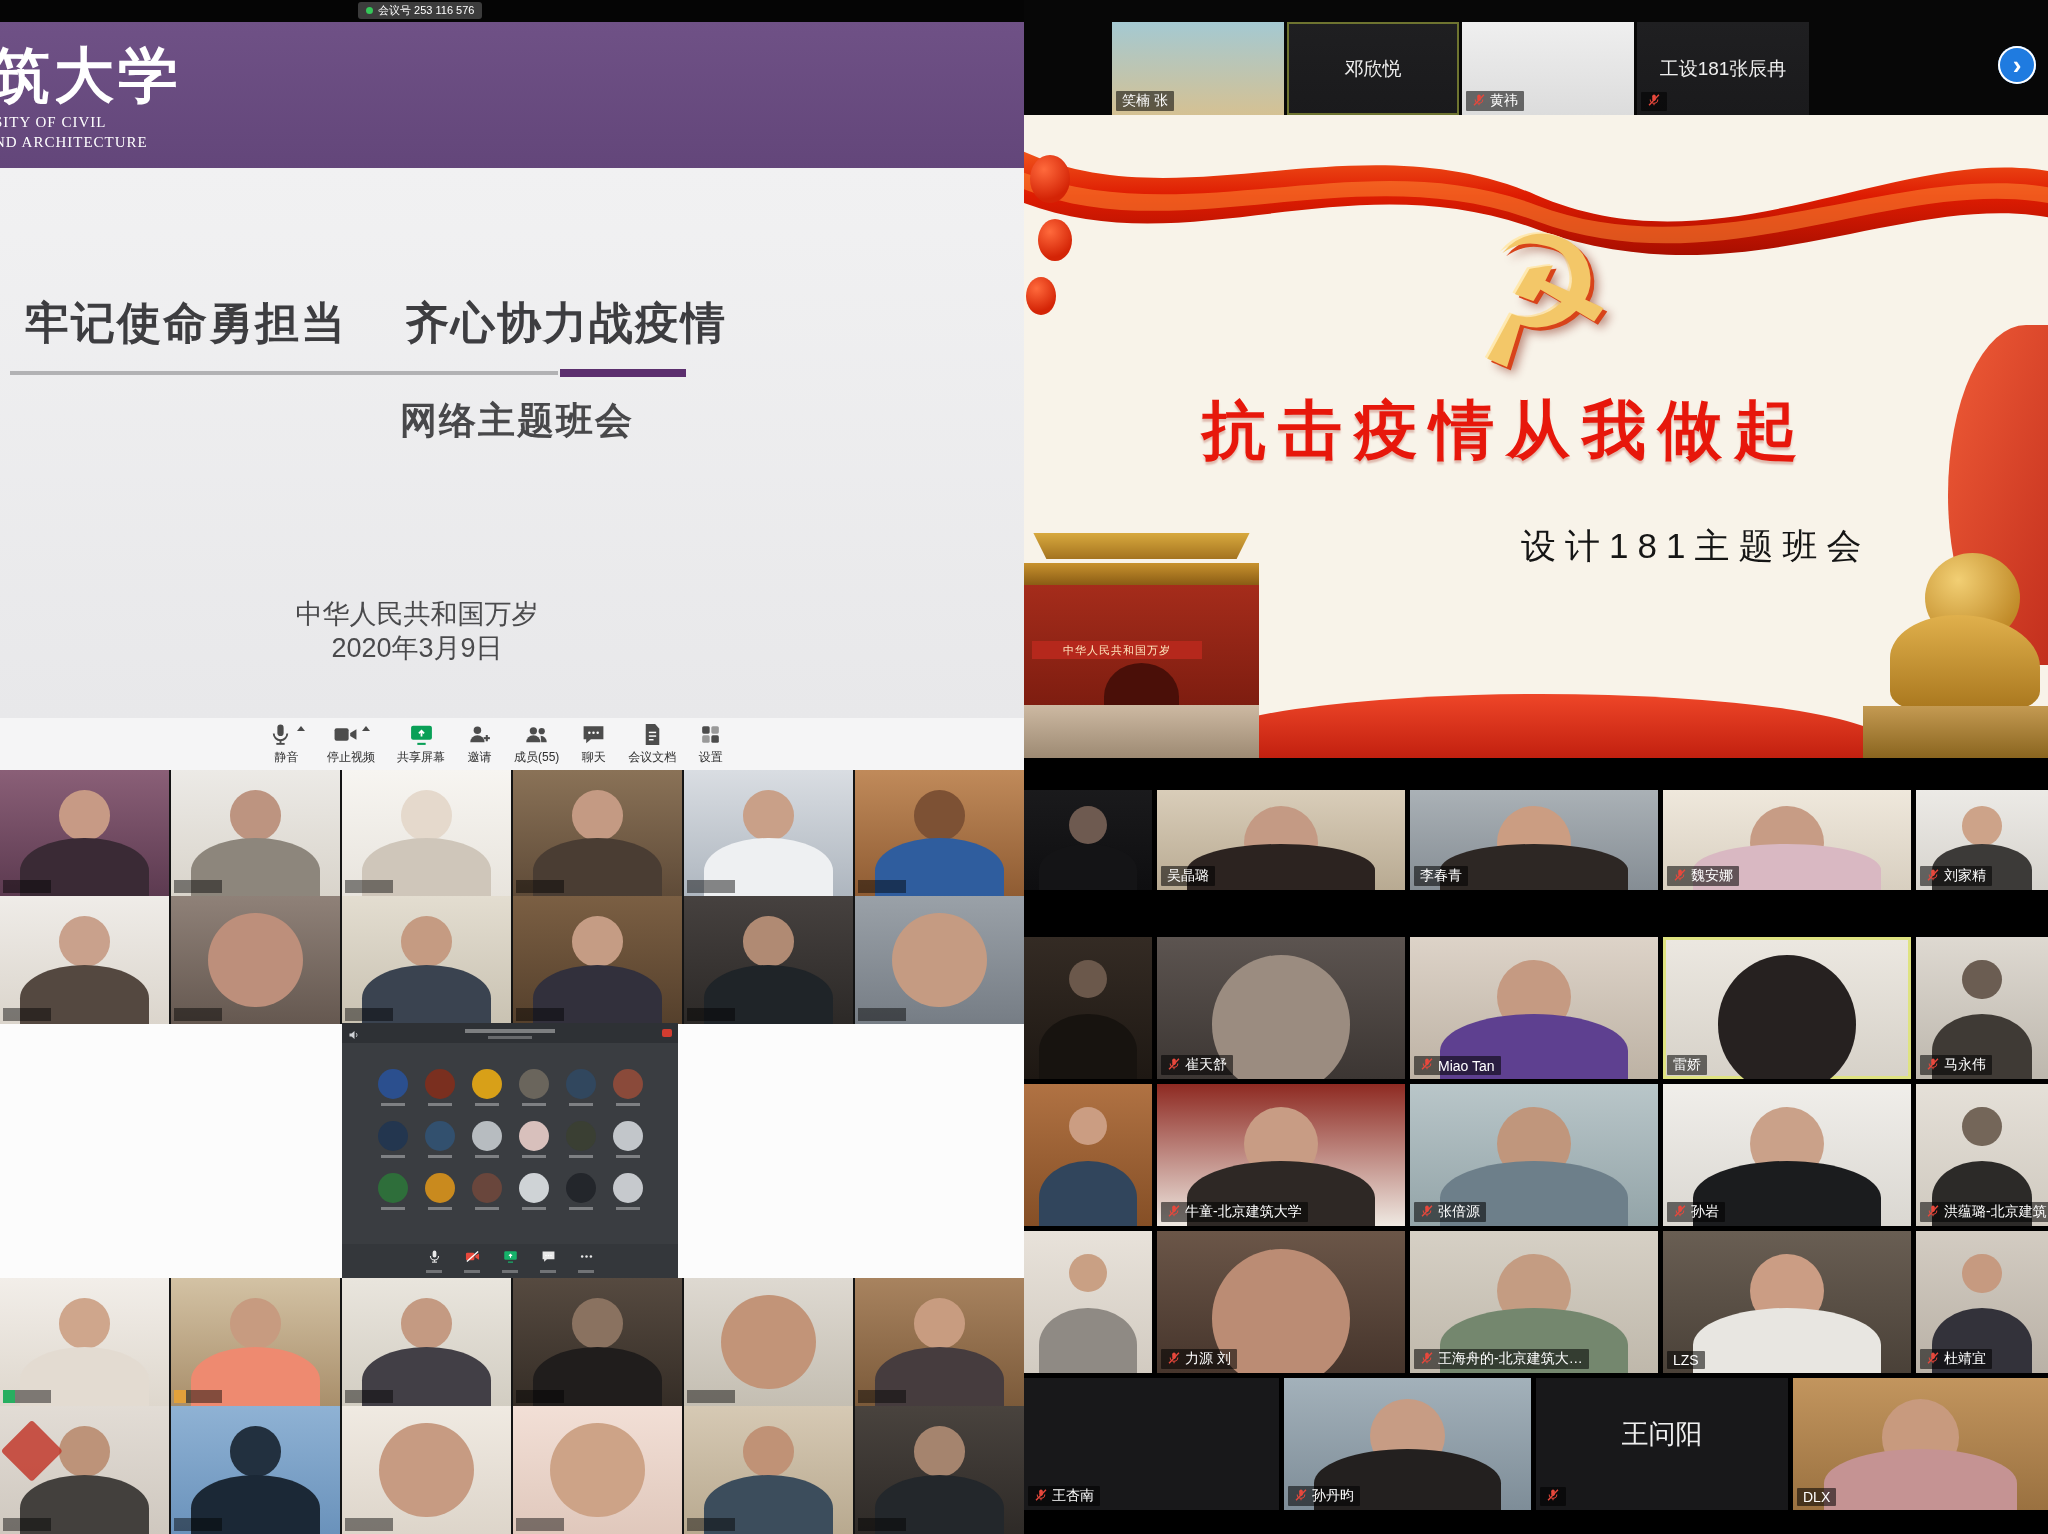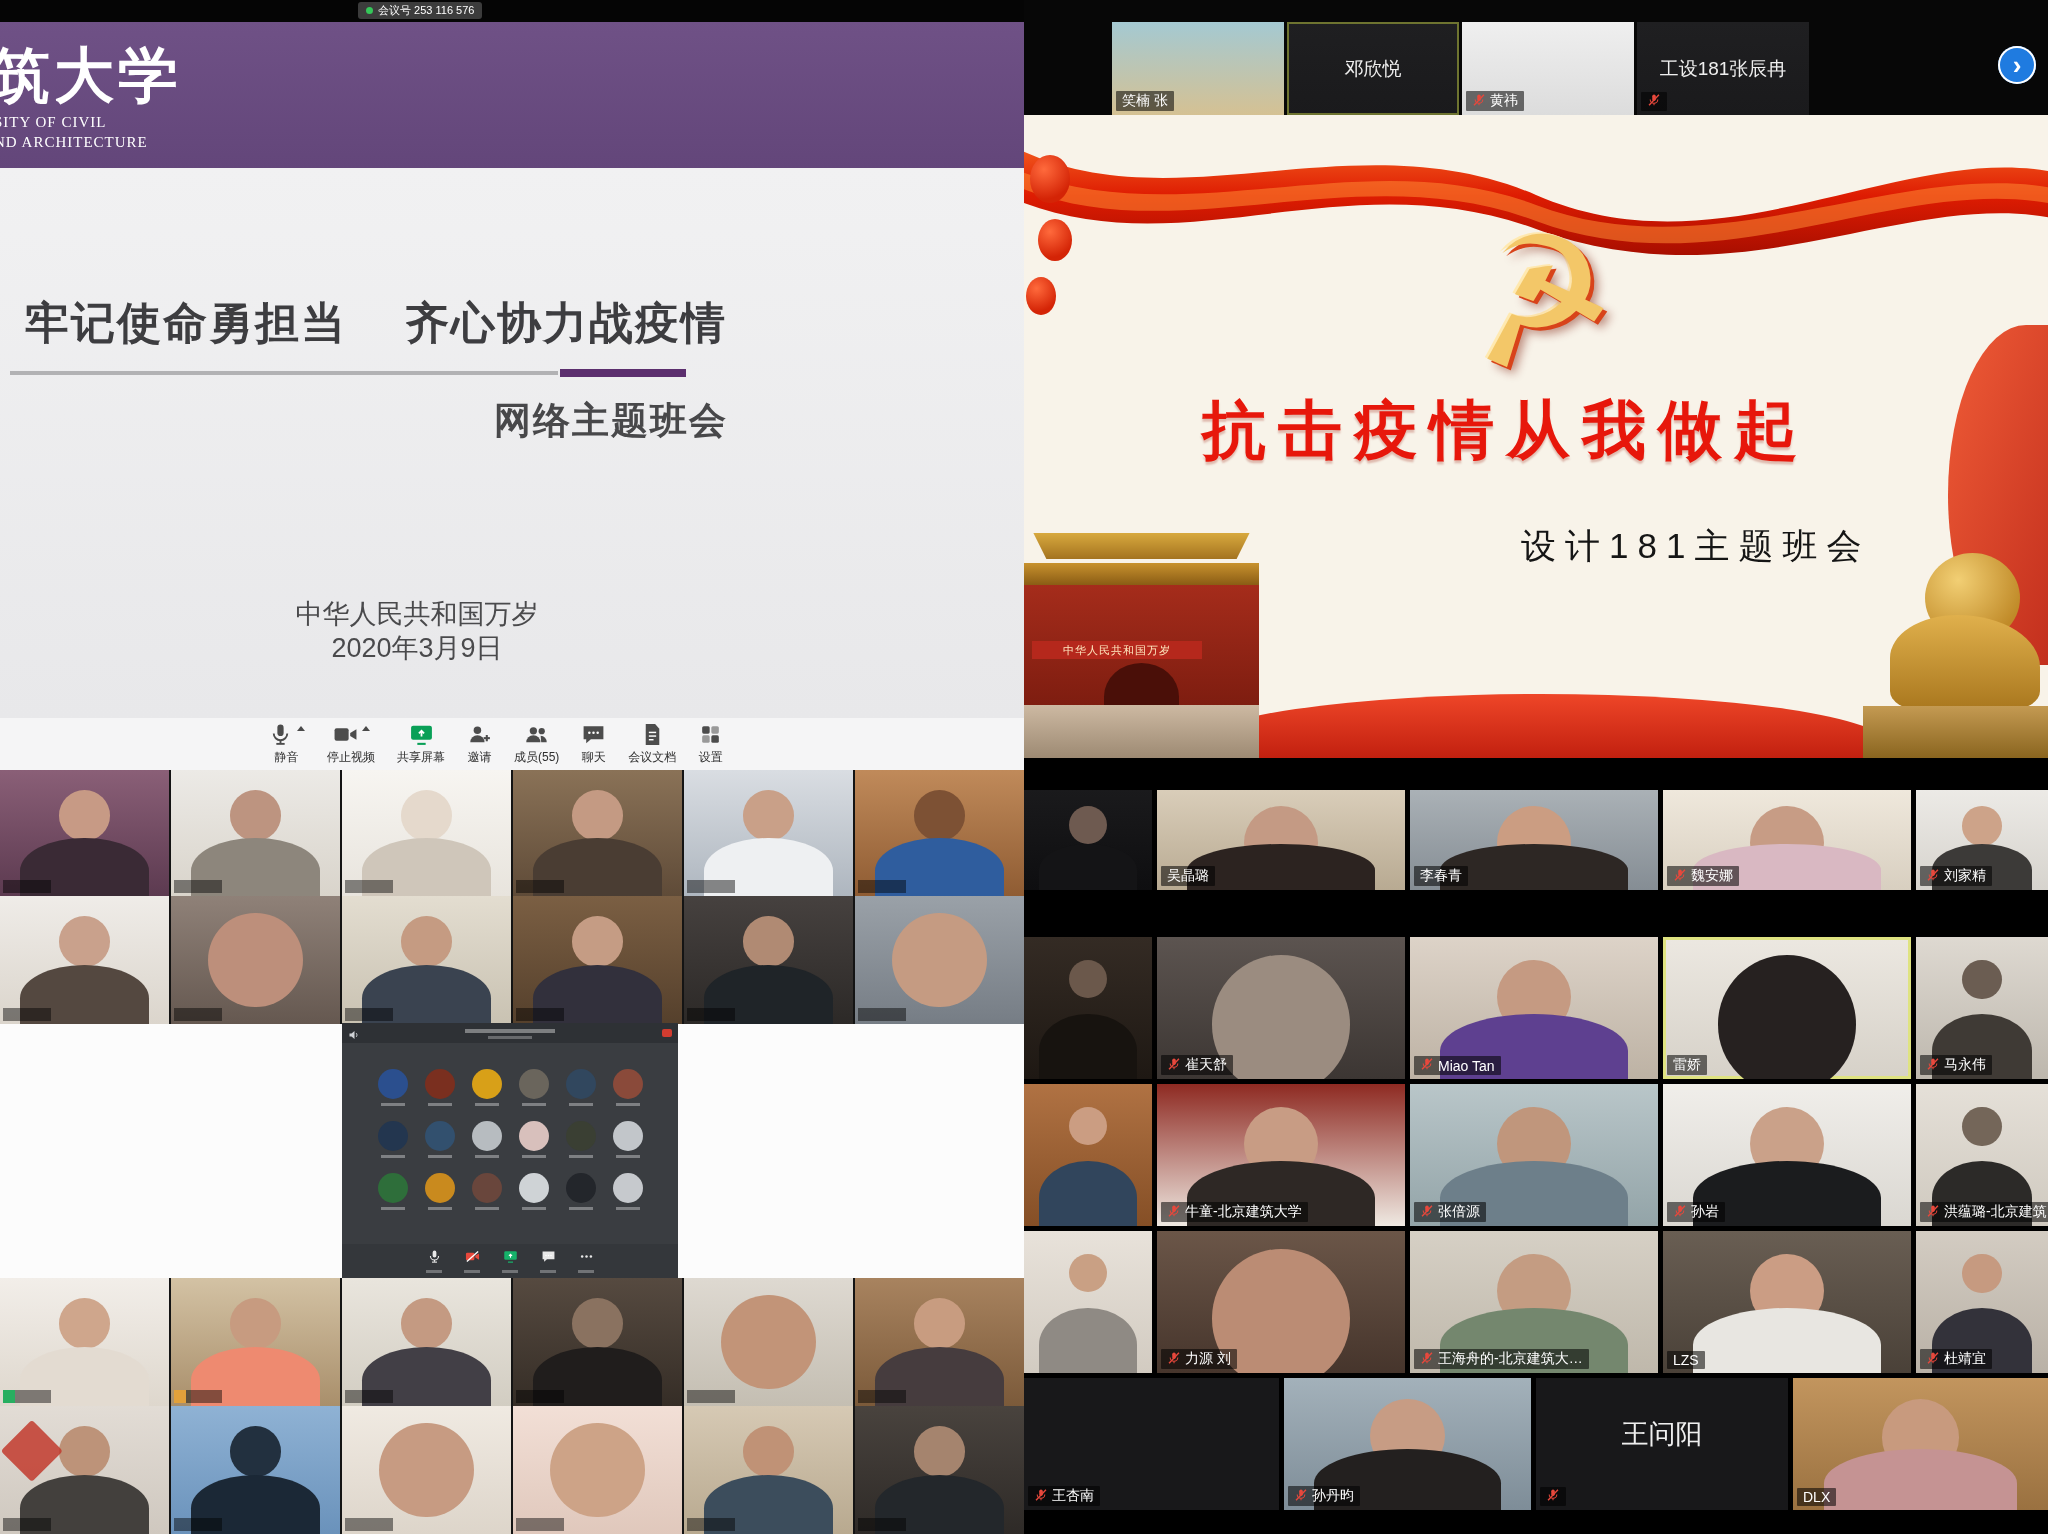--- a/index.html
+++ b/index.html
@@ -21,21 +21,21 @@
             font-family:"Liberation Serif",serif;letter-spacing:1px;}
   .logo-en2{position:absolute;left:-6px;top:112px;color:#fff;font-size:15px;
             font-family:"Liberation Serif",serif;letter-spacing:1px;}
   .slide-l{position:absolute;left:0;top:168px;width:100%;height:550px;
            background:linear-gradient(#f1f1f2,#e8e8ea);}
   .sl-title{position:absolute;left:25px;top:126px;font-size:44px;font-weight:bold;color:#3d3d40;
             letter-spacing:2px;white-space:nowrap;}
   .sl-title .gap2{margin-left:58px;}
   .divider-gray{position:absolute;left:10px;top:203px;width:548px;height:4px;background:#b2b2b4;}
   .divider-purple{position:absolute;left:560px;top:201px;width:126px;height:8px;background:#5c2f6e;}
-  .sl-subtitle{position:absolute;left:412px;top:228px;width:316px;text-align:right;
+  .sl-subtitle{position:absolute;left:400px;top:228px;width:316px;
                font-size:37px;font-weight:bold;color:#48484a;letter-spacing:2px;}
   .sl-org{position:absolute;left:167px;top:428px;width:500px;text-align:center;
           font-size:27px;color:#4a4a4c;}
   .sl-date{position:absolute;left:167px;top:462px;width:500px;text-align:center;
            font-size:27px;color:#4a4a4c;}
   .toolbar{position:absolute;left:0;top:718px;width:100%;height:52px;background:#f5f5f6;
            display:flex;align-items:center;padding-left:268px;box-sizing:border-box;gap:22px;}
   .tb-item{display:flex;flex-direction:column;align-items:center;gap:1px;cursor:pointer;}
   .tb-iconrow{display:flex;align-items:flex-start;gap:4px;height:26px;}
   .tb-caret{width:0;height:0;border-left:4px solid transparent;border-right:4px solid transparent;

